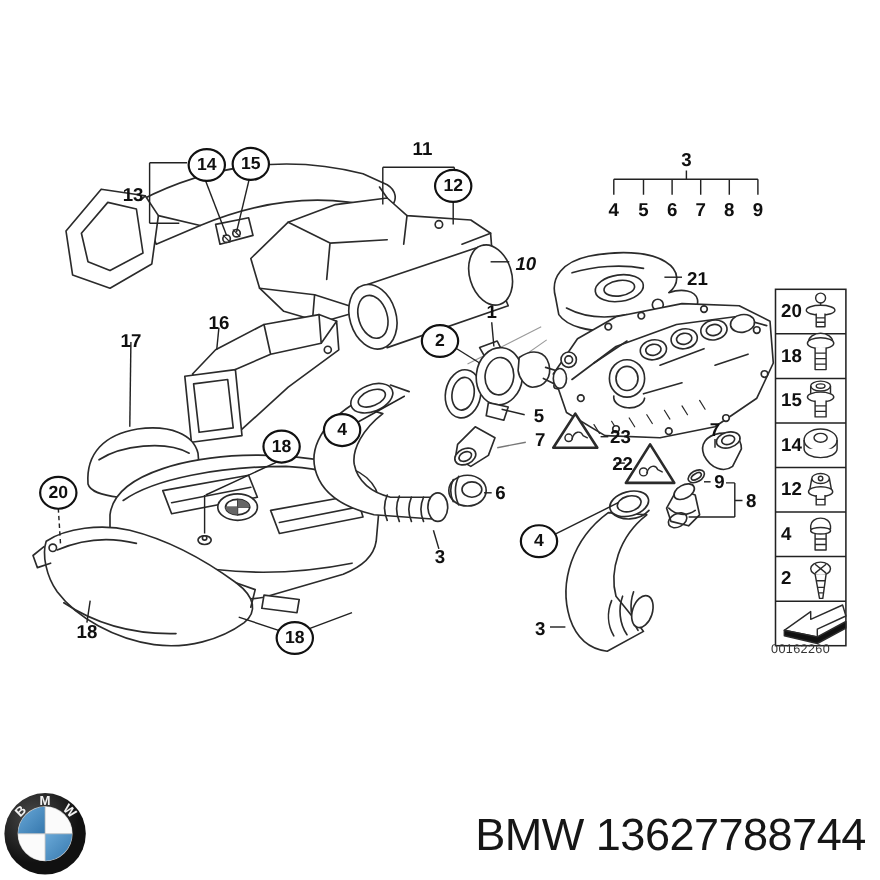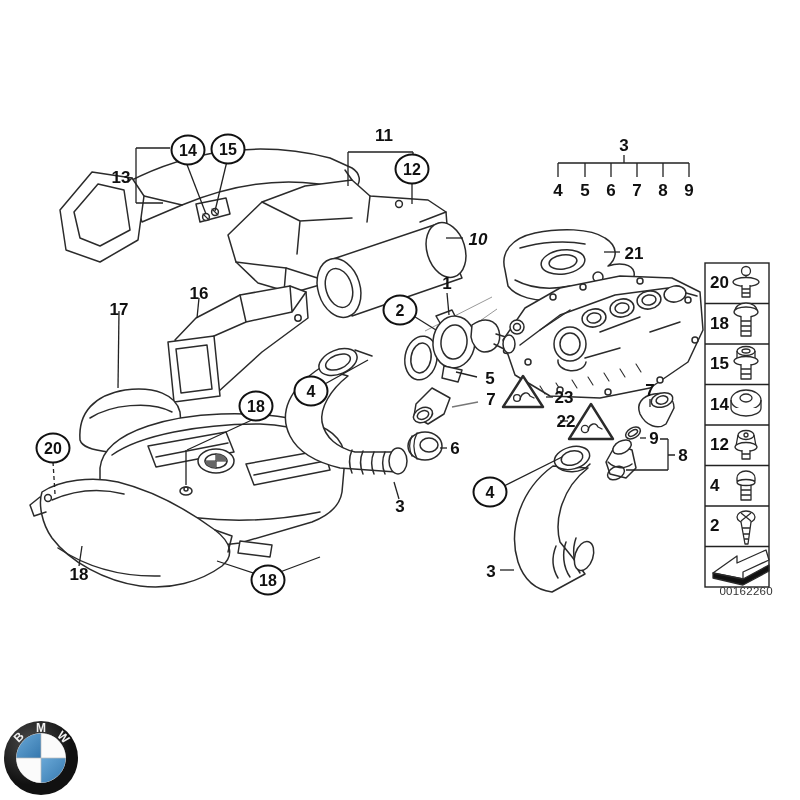--- a/index.html
+++ b/index.html
@@ -5,21 +5,21 @@
   html,body{margin:0;padding:0;background:#fff;}
   .stage{position:relative;width:800px;height:800px;background:#fff;overflow:hidden;
          font-family:"Liberation Sans",sans-serif;}
   .art{position:absolute;left:0;top:0;}
   .co{position:absolute;transform:translate(-50%,-50%);font:bold 17px "Liberation Sans",sans-serif;
       color:#101010;white-space:nowrap;z-index:5;}
   .co.circ{width:31px;height:27px;border:2px solid #111;border-radius:50%;
       display:flex;align-items:center;justify-content:center;font-size:16px;background:#fff;}
   .legend-num{position:absolute;transform:translateY(-50%);font:bold 17px "Liberation Sans",sans-serif;
       color:#101010;z-index:5;}
-  .image-id{position:absolute;left:701px;top:585px;width:72px;text-align:right;
+  .image-id{position:absolute;left:701px;top:585px;width:72px;text-align:left;
       font:11.5px "Liberation Sans",sans-serif;color:#333;letter-spacing:.3px;z-index:5;}
   .footer-text{position:absolute;top:736px;right:13px;font:41px "Liberation Sans",sans-serif;
       color:#161616;letter-spacing:-.5px;white-space:nowrap;z-index:5;}
   .roundel{position:absolute;left:2px;top:719px;z-index:5;}
 </style>
 </head>
 <body>
 
 <div class="stage">
 
@@ -364,13 +364,14 @@
     <path d="M39,39 L14.5,39 A24.5,24.5 0 0 0 39,63.5 Z" fill="#fbfbfb"></path>
     <path d="M39,39 L39,63.5 A24.5,24.5 0 0 0 63.5,39 Z" fill="url(#blueg)"></path>
     <path d="M39,14.5 V63.5 M14.5,39 H63.5" stroke="#bbb" stroke-width="0.7" fill="none"></path>
     <g id="logoLetters" font-family="Liberation Sans, sans-serif" font-size="12" font-weight="bold" fill="#f2f2f2" text-anchor="middle">
         <text x="19.5" y="21" transform="rotate(-45 19.5 21)">B</text>
         <text x="39" y="12.5" transform="rotate(0 39 12.5)">M</text>
         <text x="58.5" y="21" transform="rotate(45 58.5 21)">W</text>
       </g>
   </svg>
 
+  <div class="footer-text"><span>BMW</span>&nbsp;<span>13627788744</span></div>
 </div>
 
 </body></html>

